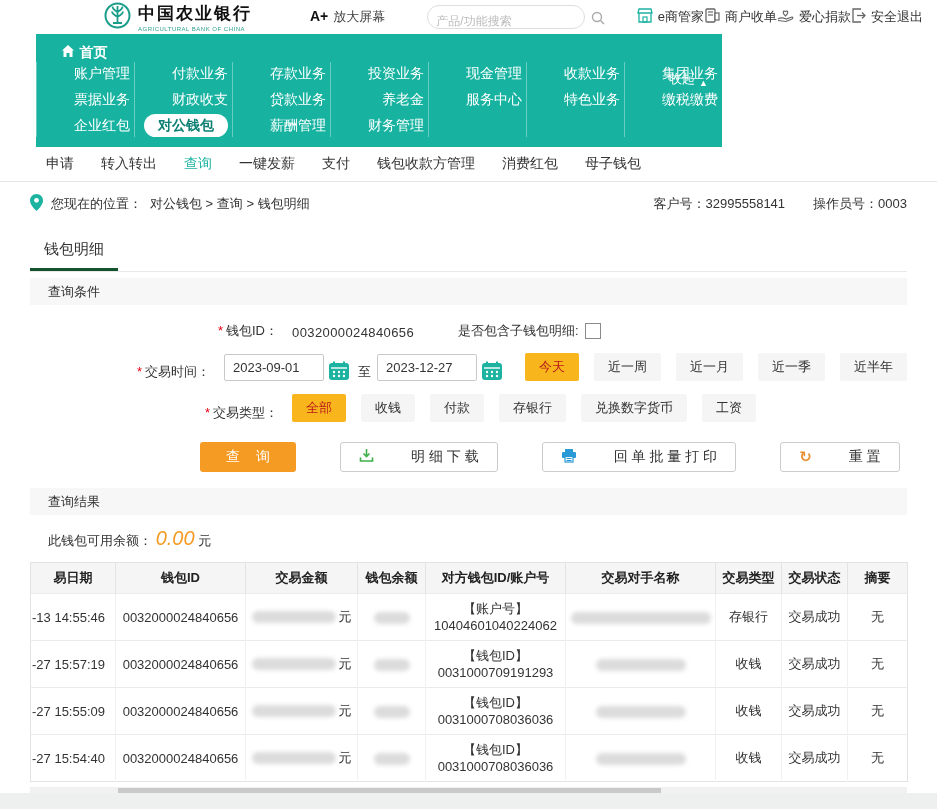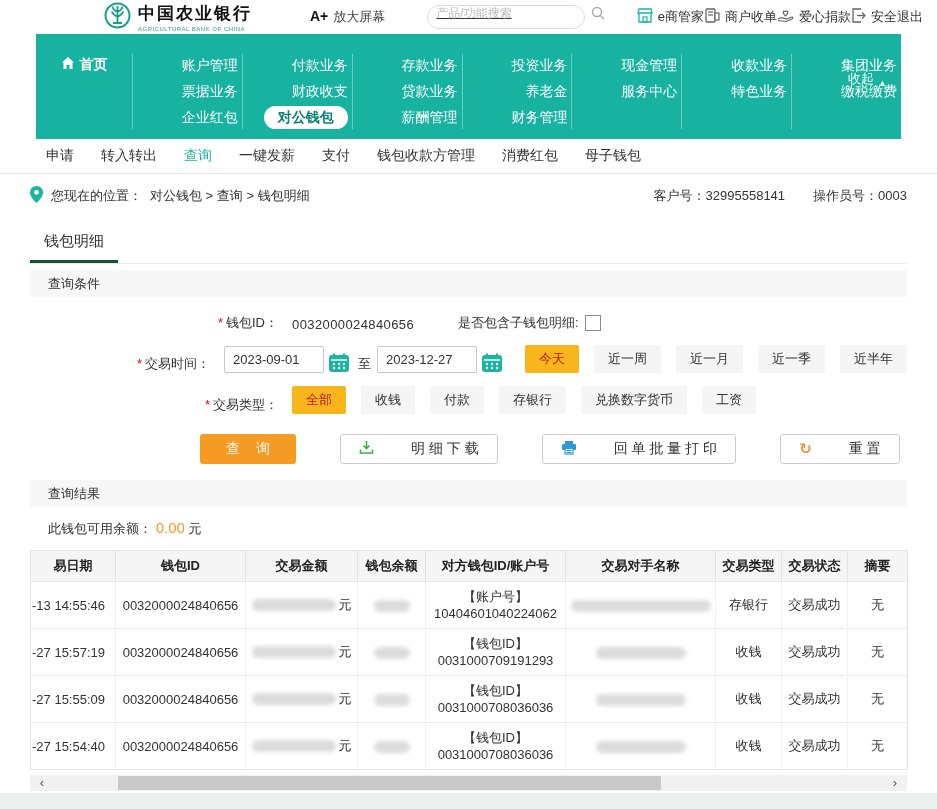--- a/index.html
+++ b/index.html
@@ -8,29 +8,29 @@
 
   
   .topbar { height:34px; display:flex; align-items:center; padding-left:104px; padding-right:14px; background:#fff; }
   .brand { display:flex; align-items:center; gap:7px; }
   .brand-cn { font-size:17px; font-weight:bold; color:#111; letter-spacing:2px; }
   .brand-en { font-size:6px; color:#2aa18d; letter-spacing:.5px; margin-top:1px; }
   .zoom-ctrl { margin-left:58px; display:flex; align-items:baseline; gap:5px; cursor:pointer; }
   .zoom-prefix { font-weight:bold; font-size:14px; color:#111; }
   .zoom-label { font-size:13px; color:#444; }
   .searchbox { margin-left:42px; width:158px; height:24px; border:1px solid #ddd; border-radius:13px;
-    display:flex; align-items:flex-start; padding:0 8px;text-decoration:underline; }
+    display:flex; align-items:flex-end; padding:0 8px; }
   .searchbox input { border:none; outline:none; flex:1; font-size:12px; color:#333; background:transparent; }
   .searchbox input::placeholder { color:#bbb; }
   .quick-links { margin-left:auto; display:flex; align-items:flex-start; }
   .qlink { display:flex; align-items:center; gap:5px; cursor:pointer; font-size:13px; color:#333; }
 
   
-  .mainmenu { position:relative; margin-left:36px; width:865px; background:#17b3a0; color:#fff;
-    display:flex; padding:20px 0 10px 0; }
+  .mainmenu { position:relative; margin-left:36px; width:686px; background:#17b3a0; color:#fff;
+    display:flex; padding:8px 0 10px 0;flex-direction:column; }
   .home-item { width:96px; display:flex; justify-content:center; align-items:flex-start; gap:5px;
     font-size:14px; font-weight:bold; padding-top:2px; cursor:pointer; }
   #menu-columns { display:flex; flex:1; }
   .menu-col { display:flex; flex-direction:column; align-items:flex-end; gap:3px; padding:0 4px;
     border-left:1px solid rgba(255,255,255,.35); flex:1 1 0; }
   .menu-item { height:23px; line-height:23px; font-size:14px; cursor:pointer; white-space:nowrap; }
   .menu-item.active { background:#fff; color:#0c8173; border-radius:12px; padding:0 14px; font-weight:bold; }
   .collapse-btn { position:absolute; right:14px; top:36px; font-size:13px; cursor:pointer; display:flex; align-items:flex-end; gap:4px; }
   .collapse-arrow { font-size:9px; }
 
@@ -74,21 +74,21 @@
   
   .btn-row { display:flex; align-items:center; gap:44px; margin:20px 0 16px 170px; }
   .btn { height:30px; display:flex; align-items:center; justify-content:center; gap:7px;
     border-radius:3px; cursor:pointer; font-size:14px; }
   .btn-primary { width:96px; background:#f59a23; color:#fff; letter-spacing:6px; padding-left:6px; }
   .btn-outline { border:1px solid #ccc; background:#fff; color:#333; padding:0 18px;gap:37px; }
   .reset-glyph { color:#e89033; font-size:15px; font-weight:bold; }
 
   
   .balance-row { padding:12px 30px 10px 48px; font-size:13px; }
-  .balance-val { color:#f59a23; font-size:15px; }
+  .balance-val { color:#f59a23; font-size:20px;font-style:italic; }
 
   
   table.grid { margin:2px 30px 0 30px; width:877px; border-collapse:collapse; table-layout:fixed;
     border:1px solid #e3e3e3; }
   .grid th { background:#f5f5f5; height:31px; font-size:13px; font-weight:bold; color:#222;
     border-right:1px solid #e3e3e3; overflow:hidden; white-space:nowrap; }
   .grid th:last-child { border-right:none; }
   .grid td { height:47px; text-align:center; font-size:13px; color:#333;
     border-top:1px solid #ebebeb; border-right:1px solid #f1f1f1; overflow:hidden; white-space:nowrap; }
   .grid td:last-child { border-right:none; }

